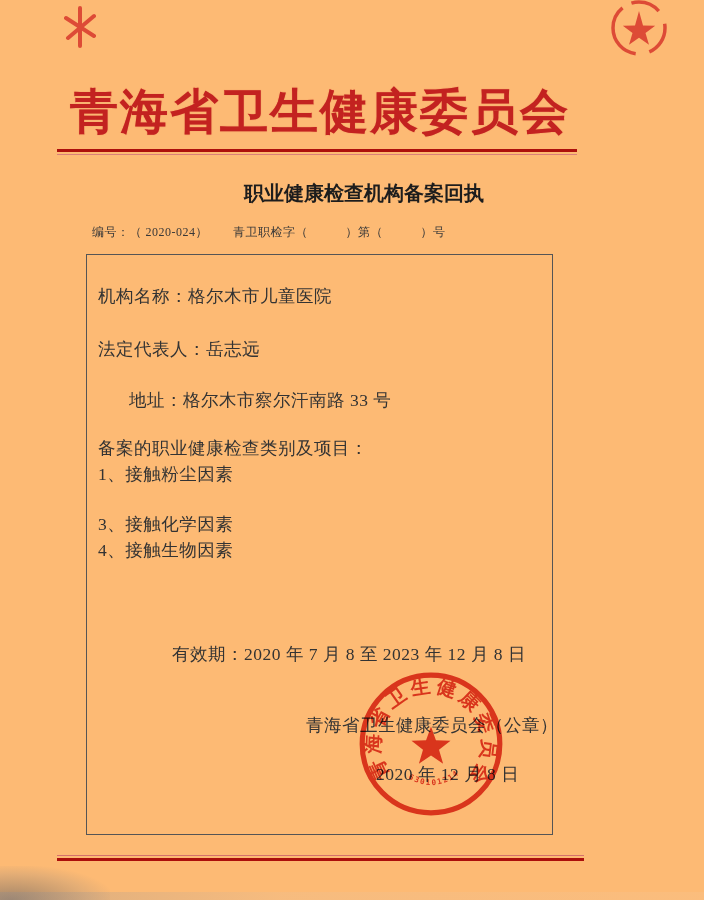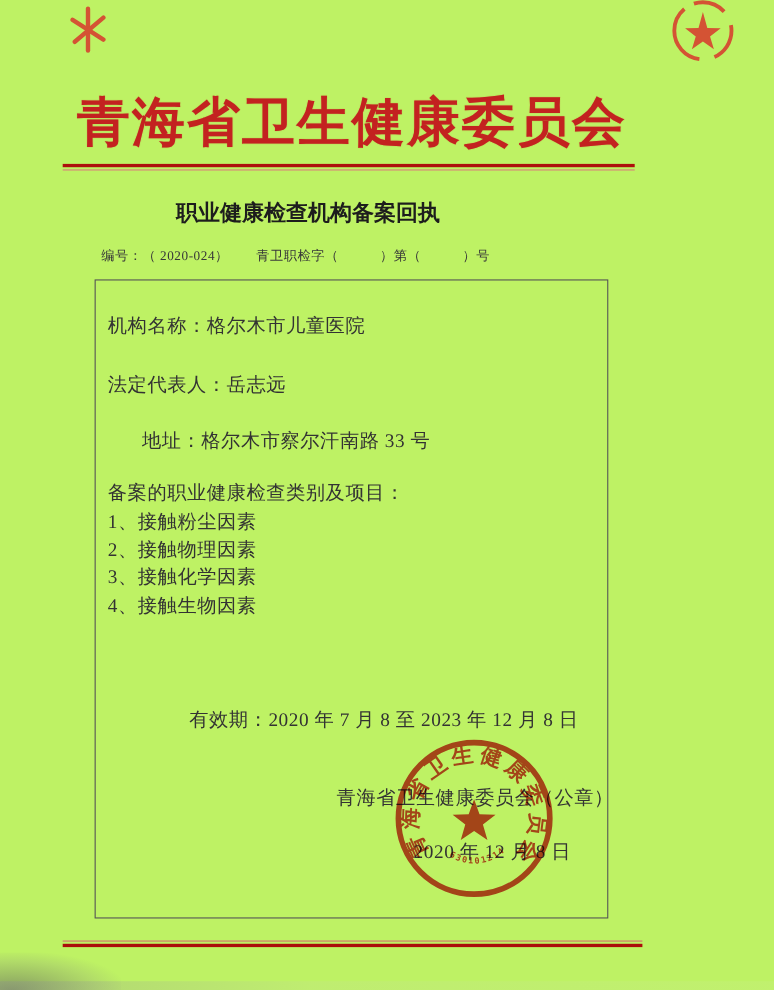--- a/index.html
+++ b/index.html
@@ -1,34 +1,34 @@
 <!DOCTYPE html>
 <html><head>
 <meta charset="utf-8">
 <style>
   * { margin:0; padding:0; box-sizing:border-box; }
   html,body { background:#ffffff; }
   body { font-family:"Liberation Serif","DejaVu Serif",serif; }
   .page {
     position:relative; width:704px; height:900px; margin:0 auto;
-    background:#bef264; overflow:hidden; color:#2f2f2f;
+    background:#fdba74; overflow:hidden; color:#2f2f2f;
   }
   
   .agency-title {
     position:absolute; left:64px; top:84px; width:512px;
     font-size:48px; line-height:56px; font-weight:900; text-align:center;
     color:#c32220; letter-spacing:2px; white-space:nowrap;
     text-shadow:0 0 1px rgba(195,34,32,.45);
   }
   .rule { position:absolute; left:57px; }
   .rule-top-thick  { top:149px; width:520px; height:3px; background:#ad100c; }
   .rule-top-thin   { top:154px; width:520px; height:1px; background:#d97f7a; }
   .doc-title {
     position:absolute; left:160px; top:180px; width:324px;
-    font-size:20px; font-weight:700; text-align:left; color:#1d1d1d;
+    font-size:20px; font-weight:700; text-align:right; color:#1d1d1d;
     white-space:nowrap;
   }
   .ref-line {
     position:absolute; left:92px; top:224px; font-size:12px; color:#383838;
     white-space:nowrap; letter-spacing:.5px;
   }
   
   .form-box {
     position:absolute; left:86px; top:254px; width:467px; height:581px;
     border:1.5px solid #555; background:transparent;
@@ -93,21 +93,20 @@
 
   <div class="ref-line">编号：（ 2020-024）　　青卫职检字（　　　）第（　　　）号</div>
 
   <div class="form-box"></div>
 
   <div class="field f-org">机构名称：格尔木市儿童医院</div>
   <div class="field f-legal">法定代表人：岳志远</div>
   <div class="field f-addr">地址：格尔木市察尔汗南路 33 号</div>
   <div class="field f-heading">备案的职业健康检查类别及项目：</div>
   <div class="field f-item-1">1、接触粉尘因素</div>
-  <div class="field f-item-2">2、接触物理因素</div>
   <div class="field f-item-3">3、接触化学因素</div>
   <div class="field f-item-4">4、接触生物因素</div>
   <div class="field f-validity">有效期：2020 年 7 月 8 至  2023 年 12 月 8 日</div>
   <div class="field f-issuer">青海省卫生健康委员会（公章）</div>
   <div class="field f-date">2020 年 12 月 8 日</div>
 
   <svg class="seal" viewBox="0 0 146 146">
     <circle cx="73" cy="73" r="67" fill="none" stroke="#d8382c" stroke-width="5"></circle>
     <defs>
       <path id="ringPath" d="M 34.7 105.1 A 50 50 0 1 1 111.3 105.1" fill="none"></path>

